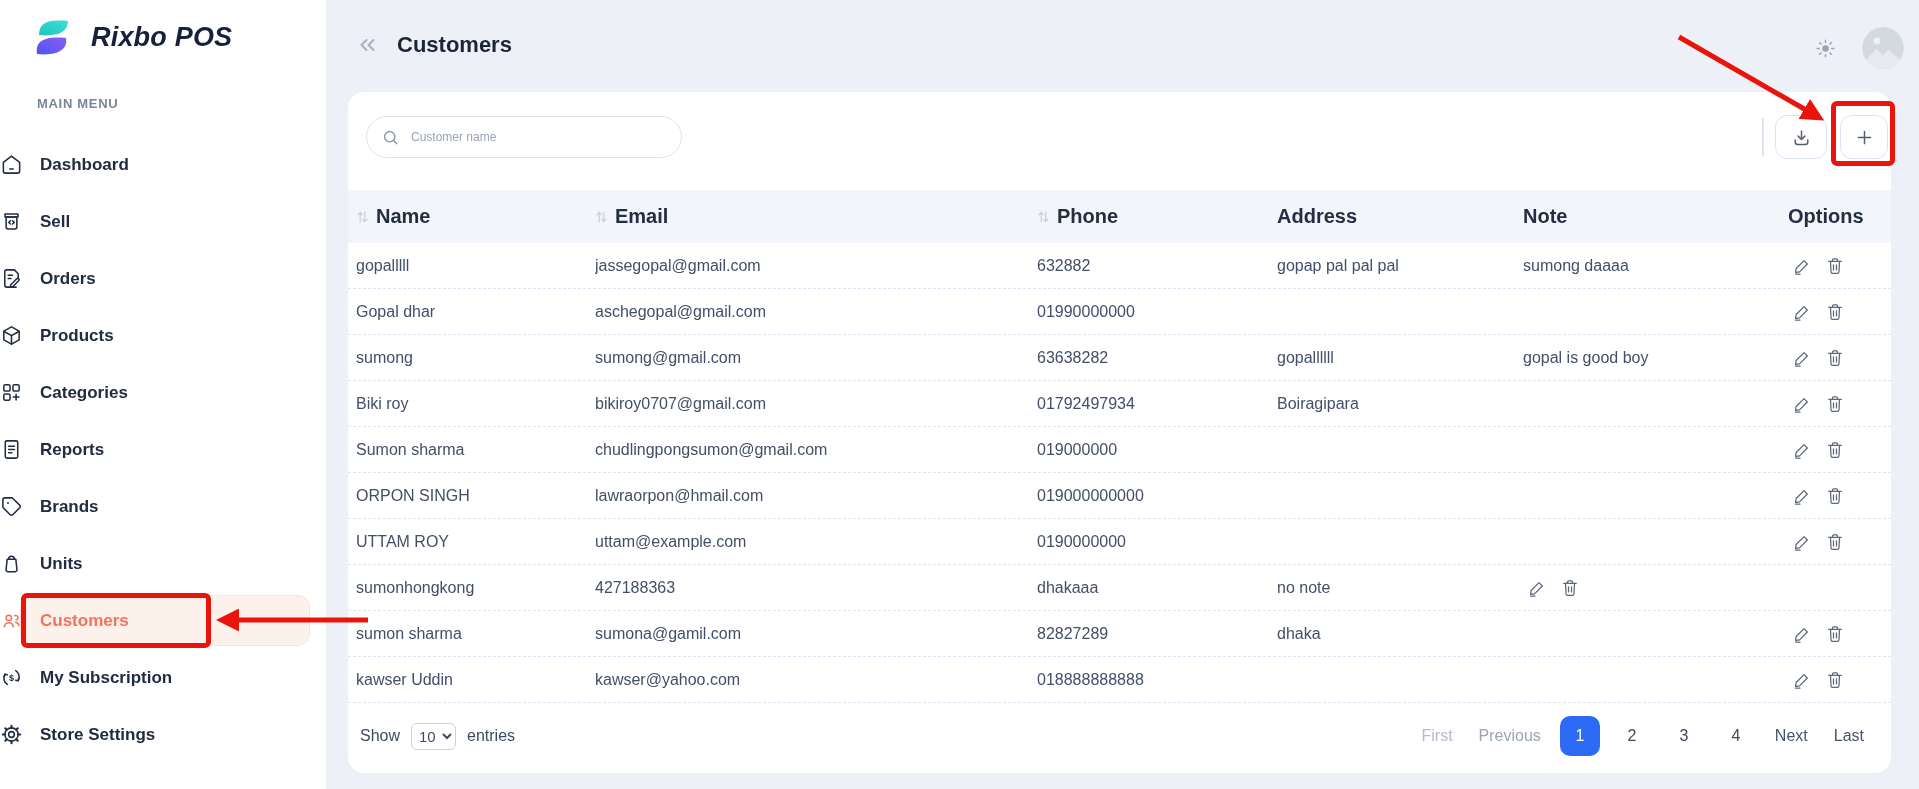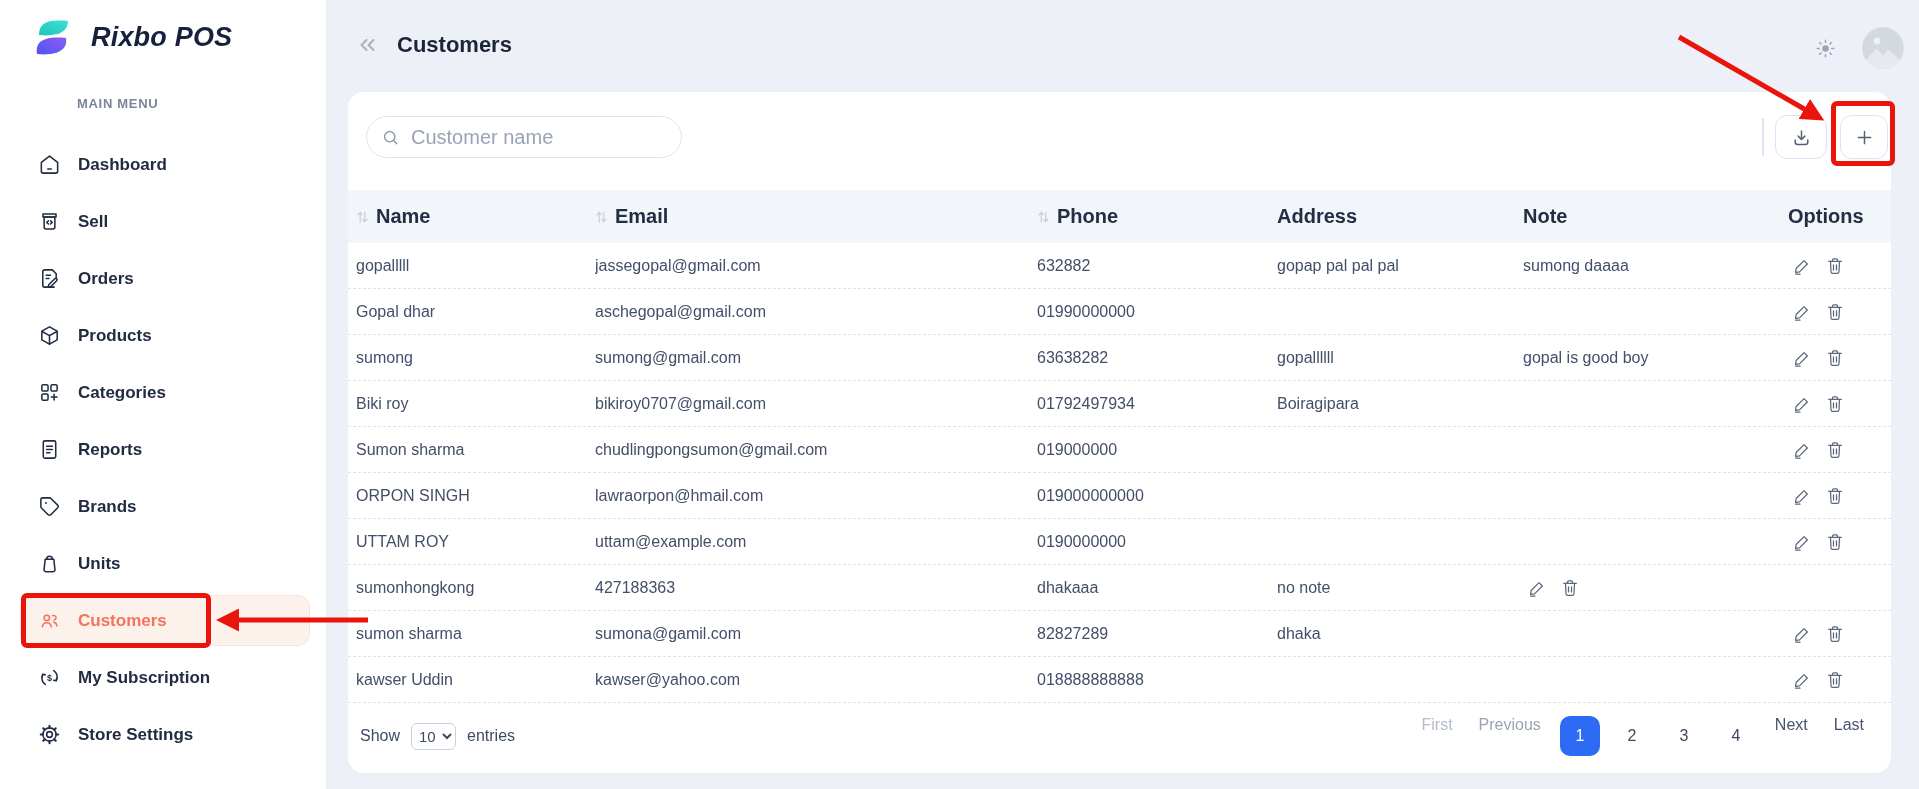--- a/index.html
+++ b/index.html
@@ -5,40 +5,40 @@
   * { box-sizing: border-box; margin: 0; padding: 0; }
   html,body { width:1919px; height:789px; }
   body { font-family:"Liberation Sans", sans-serif; background:#eef0f8; overflow:hidden; }
   .page { position:relative; width:1919px; height:789px; }
 
   
   .sidebar { position:absolute; left:0; top:0; width:327px; height:789px; background:#ffffff; border-right:1px solid #eceff5; z-index:2; }
   .brand { position:absolute; left:30px; top:14px; display:flex; align-items:center; gap:15px; }
   .brand-logo { width:46px; height:46px; }
   .brand-name { font-size:27px; font-weight:bold; color:#17213c; letter-spacing:.2px;font-style:italic; }
-  .menu-label { position:absolute; left:37px; top:96px; font-size:13px; font-weight:bold; color:#7b8598; letter-spacing:.7px;margin-left:40px; }
+  .menu-label { position:absolute; left:37px; top:96px; font-size:13px; font-weight:bold; color:#7b8598; letter-spacing:.7px; }
   .menu { position:absolute; left:0; top:136px; width:327px; }
-  .menu-item { position:relative; height:57px; display:flex; align-items:center; gap:17px; padding-left:38px; font-size:17px; font-weight:600; color:#212c42; cursor:pointer; }
+  .menu-item { position:relative; height:57px; display:flex; align-items:center; gap:17px; font-size:17px; font-weight:600; color:#212c42; cursor:pointer; }
   .menu-item svg { width:23px; height:23px; flex:none; position:relative; z-index:1; }
   .menu-item span.mi-label { position:relative; z-index:1; }
   .menu-item.active { color:#f4735c; }
   .menu-item.active::before { content:""; position:absolute; left:20px; width:288px; top:3px; bottom:3px; background:#fdf1ec; border:1px solid #fbe3da; border-radius:12px; z-index:0; }
 
   
   .main { position:absolute; left:327px; top:0; width:1592px; height:789px; }
   .collapse { position:absolute; left:28px; top:33px; color:#a8b1c2; cursor:pointer; }
   .page-title { position:absolute; left:70px; top:32px; font-size:22px; font-weight:bold; color:#1c2536; }
   .sun { position:absolute; left:1487px; top:37px; color:#99a3b4; cursor:pointer; }
   .avatar { position:absolute; left:1535px; top:27px; width:42px; height:42px; border-radius:50%; overflow:hidden; cursor:pointer; }
 
   
   .card { position:absolute; left:21px; top:92px; width:1543px; height:681px; background:#ffffff; border-radius:16px; }
   .search-box { position:absolute; left:18px; top:24px; width:316px; height:42px; border:1.5px solid #dfe4ef; border-radius:21px; display:flex; align-items:center; padding:0 14px; gap:11px; background:#fff; }
   .search-box svg { color:#8d97ab; flex:none; }
-  .search-box input { border:none; outline:none; flex:1; font-size:20px; color:#3c4656; font-family:inherit; background:transparent; }
+  .search-box input { border:none; outline:none; flex:1; font-size:12px; color:#3c4656; font-family:inherit; background:transparent; }
   .search-box input::placeholder { color:#9aa3b5; }
   .tb-divider { position:absolute; left:1414px; top:26px; width:1.5px; height:38px; background:#dde3f0; }
   .tool-btn { position:absolute; top:23px; height:44px; background:#fff; border:1.5px solid #dbe2f5; border-radius:12px; display:flex; align-items:center; justify-content:center; color:#545f73; cursor:pointer; }
   .btn-download { left:1427px; width:52px; }
   .btn-add { left:1492px; width:48px; }
 
   
   .grid-cols { display:grid; grid-template-columns:239px 442px 240px 246px 265px auto; align-items:center; padding-left:8px; }
   .thead { position:absolute; left:0; top:98px; width:100%; height:53px; background:#f2f6fb; font-size:20px; font-weight:600; color:#242e42; }
   .th { display:flex; align-items:center; gap:6px; }
@@ -46,21 +46,21 @@
   .tbody { position:absolute; left:0; top:151px; width:100%; }
   .trow { height:46px; border-bottom:1.5px dashed #d8e5f3; font-size:16px; color:#434e68; }
   .cell { white-space:nowrap; overflow:hidden; }
   .cell.opt { display:flex; gap:13px; padding-left:4px; }
   .icon-btn { color:#5d677b; cursor:pointer; display:inline-flex; }
 
   
   .pagination { position:absolute; left:12px; right:14px; top:620px; height:48px; display:flex; align-items:center; }
   .pager-left { display:flex; align-items:center; gap:11px; font-size:16px; color:#3e4a63; }
   .pager-left select { font-family:Liberation Sans, sans-serif; font-size:15px; color:#3e4a63; border:1px solid #c9d2e0; border-radius:6px; padding:3px 3px; background:#fff; }
-  .pager-right { margin-left:auto; display:flex; font-size:16px; }
+  .pager-right { margin-left:auto; display:flex; align-items:center; font-size:16px; }
   .pg-link { padding:0 13px; cursor:pointer; color:#47536d; }
   .pg-link.first { color:#b3bccb; }
   .pg-link.prev { color:#9aa5b7; }
   .pg-num { width:40px; height:40px; margin:0 6px; border-radius:10px; display:flex; align-items:center; justify-content:center; color:#3e4a63; cursor:pointer; }
   .pg-num.active { background:#2e6bf5; color:#ffffff; }
 
   
   .anno-rect { position:absolute; border:5px solid #e9150c; border-radius:6px; z-index:60; pointer-events:none; }
   .anno-rect.customers { left:21px; top:593px; width:190px; height:55px; }
   .anno-rect.plus { left:1831px; top:101px; width:64px; height:65px; }

